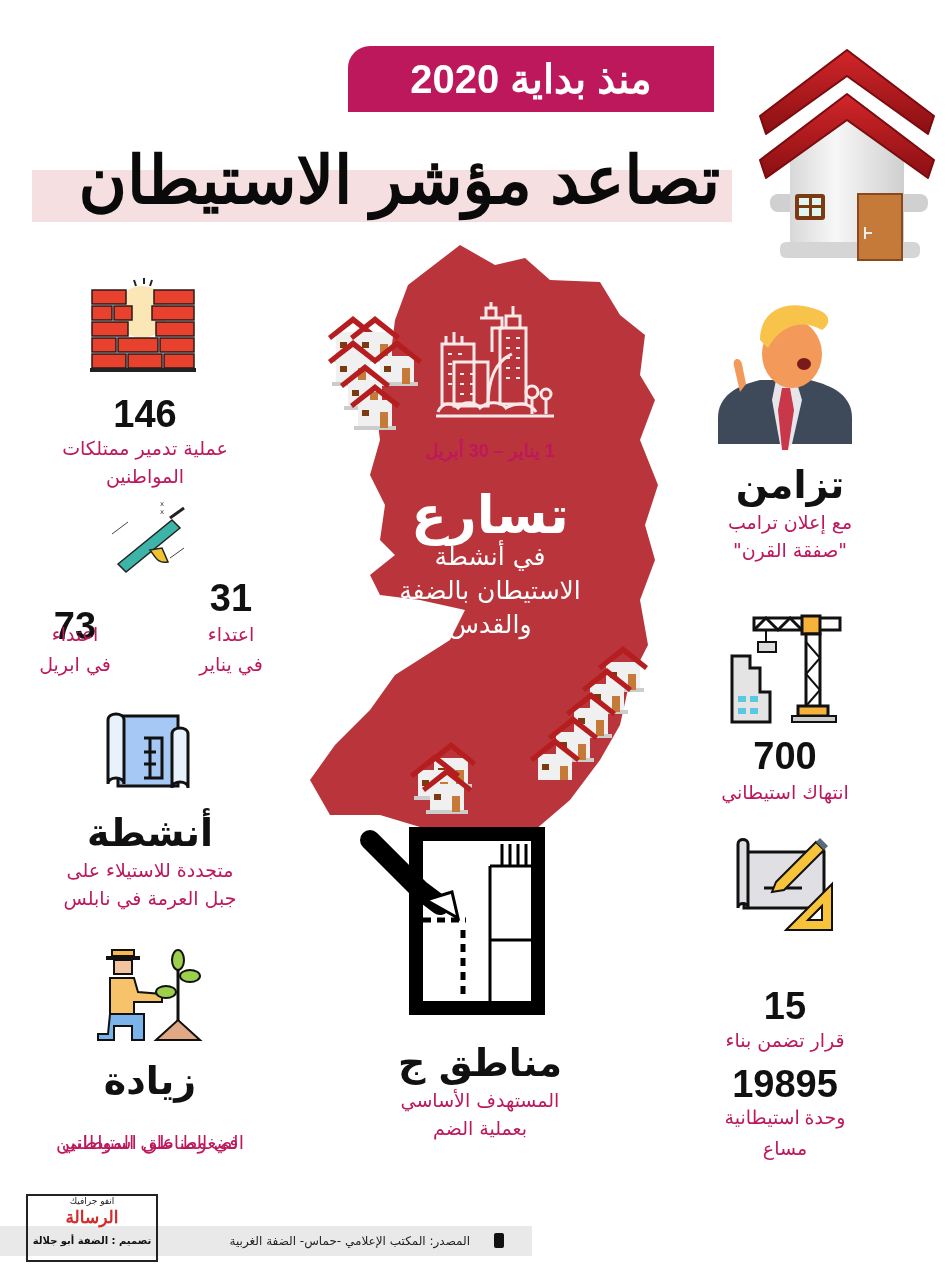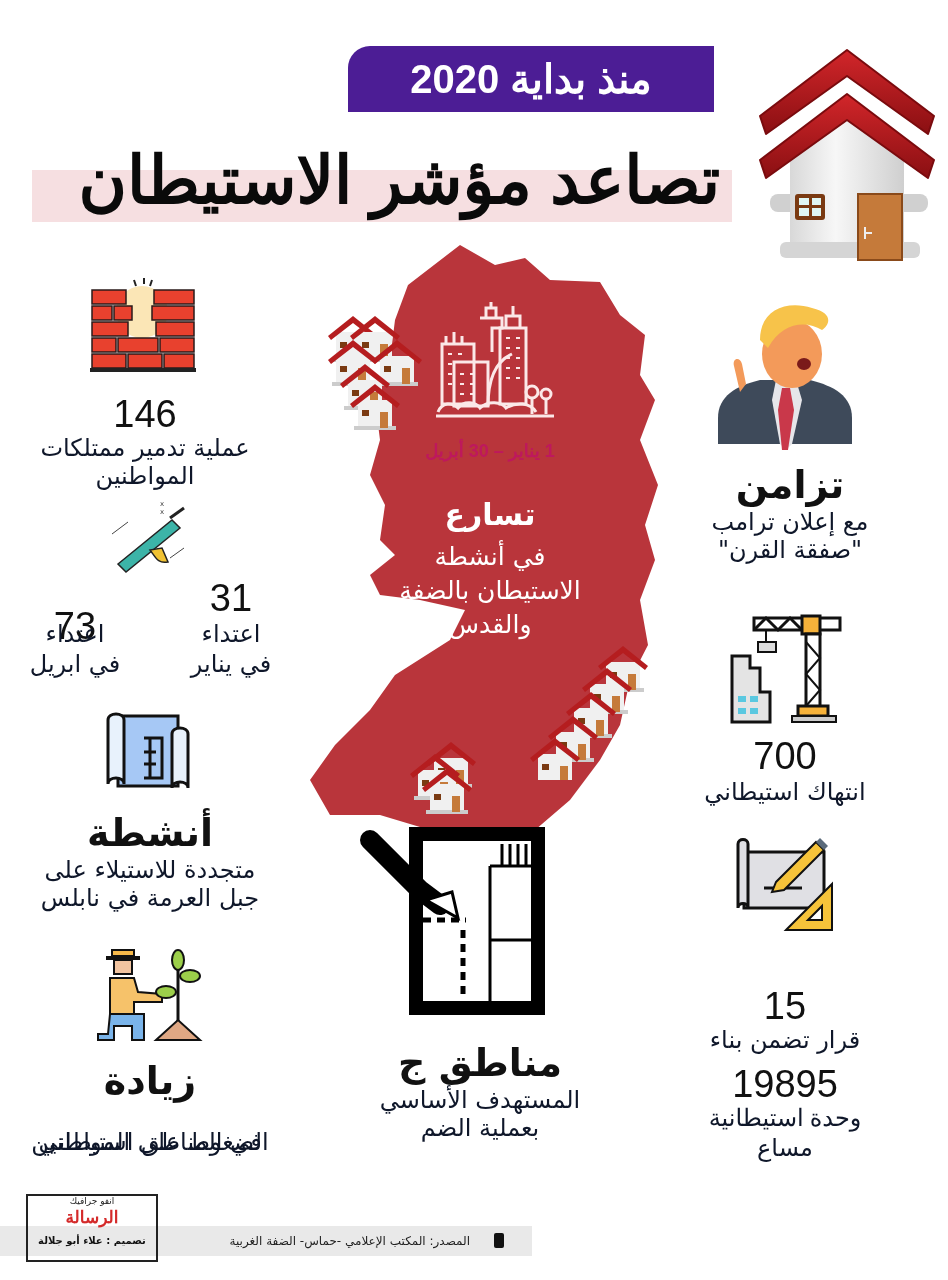--- a/index.html
+++ b/index.html
@@ -2,34 +2,34 @@
 <html><head>
 <meta charset="utf-8">
 <style>
   * { box-sizing: border-box; margin: 0; padding: 0; }
   html, body { width: 948px; height: 1280px; background: #ffffff; overflow: hidden; }
   body { position: relative; font-family: "DejaVu Sans", sans-serif; color: #111; }
   .abs { position: absolute; }
   .center { text-align: center; direction: rtl; }
 
   
-  .subtitle-box { left: 348px; top: 46px; width: 366px; height: 66px; background: #4c1d95; border-top-left-radius: 22px; }
+  .subtitle-box { left: 348px; top: 46px; width: 366px; height: 66px; background: #be185d; border-top-left-radius: 22px; }
   .subtitle-text { width: 100%; text-align: center; color: #fff; font-family: "Liberation Sans", sans-serif; font-weight: bold; font-size: 40px; line-height: 66px; direction: rtl; }
   .title-bg { left: 32px; top: 170px; width: 700px; height: 52px; background: #f6dfe1; }
   .title-text { left: 20px; top: 130px; width: 700px; text-align: right; font-family: "Liberation Sans", sans-serif; font-weight: bold; font-size: 66px; line-height: 100px; color: #0a0a0a; direction: rtl; letter-spacing: -1px; }
 
   
   .map { left: 300px; top: 240px; width: 390px; height: 660px; }
 
-  .num { font-family: "Liberation Sans", sans-serif; font-weight: normal; font-size: 38px; line-height: 40px; color: #111; }
-  .lbl { font-family: "DejaVu Sans", sans-serif; font-size: 24px; line-height: 28px; color: #0f172a; }
+  .num { font-family: "Liberation Sans", sans-serif; font-weight: bold; font-size: 38px; line-height: 40px; color: #111; }
+  .lbl { font-family: "DejaVu Sans", sans-serif; font-size: 19px; line-height: 28px; color: #be185d; }
   .head { font-family: "DejaVu Sans", sans-serif; font-weight: bold; font-size: 38px; line-height: 42px; color: #111; }
 
   .map-date { font-family: "Liberation Sans", sans-serif; font-weight: bold; font-size: 18px; color: #be185d; }
-  .map-head { font-family: "DejaVu Sans", sans-serif; font-weight: bold; font-size: 30px; color: #fff; line-height: 50px; }
+  .map-head { font-family: "DejaVu Sans", sans-serif; font-weight: bold; font-size: 52px; color: #fff; line-height: 50px; }
   .map-sub { font-family: "DejaVu Sans", sans-serif; font-size: 25px; color: #fff; line-height: 34px; }
 
   
   .footer-bar { left: 0; top: 1226px; width: 532px; height: 30px; background: #e9e9e9; }
   .footer-text { left: 190px; top: 1226px; width: 280px; font-size: 12px; line-height: 30px; direction: rtl; text-align: right; color: #222; }
   .footer-icon { left: 494px; top: 1233px; width: 10px; height: 15px; background: #111; border-radius: 2px; }
   .credit-box { left: 26px; top: 1194px; width: 132px; height: 68px; border: 2px solid #222; border-top-width: 2px; background: transparent; }
   .credit-top { left: 26px; top: 1196px; width: 132px; text-align: center; font-size: 9px; color: #222; direction: rtl; }
   .credit-brand { left: 26px; top: 1207px; width: 132px; text-align: center; font-family: "Liberation Serif", serif; font-weight: bold; font-size: 17px; color: #d42a2a; direction: rtl; }
   .credit-design { left: 26px; top: 1226px; width: 132px; text-align: center; font-weight: bold; font-size: 10px; line-height: 30px; color: #111; direction: rtl; }
@@ -249,13 +249,13 @@
 <div class="abs center num" style="left:690px;top:1064px;width:190px;">19895</div>
 <div class="abs center lbl" style="left:680px;top:1104px;width:210px;font-family:Liberation Serif, serif;">وحدة استيطانية</div>
 <div class="abs center lbl" style="left:680px;top:1134px;width:210px;">مساع</div>
 
 <div class="abs footer-bar"></div>
 <div class="abs footer-icon"></div>
 <div class="abs footer-text">المصدر: المكتب الإعلامي -حماس- الضفة الغربية</div>
 <div class="abs credit-box"></div>
 <div class="abs credit-top">انفو جرافيك</div>
 <div class="abs credit-brand">الرسالة</div>
-<div class="abs credit-design">تصميم : علاء أبو جلالة</div>
+<div class="abs credit-design">تصميم : الضفة أبو جلالة</div>
 
 </body></html>

